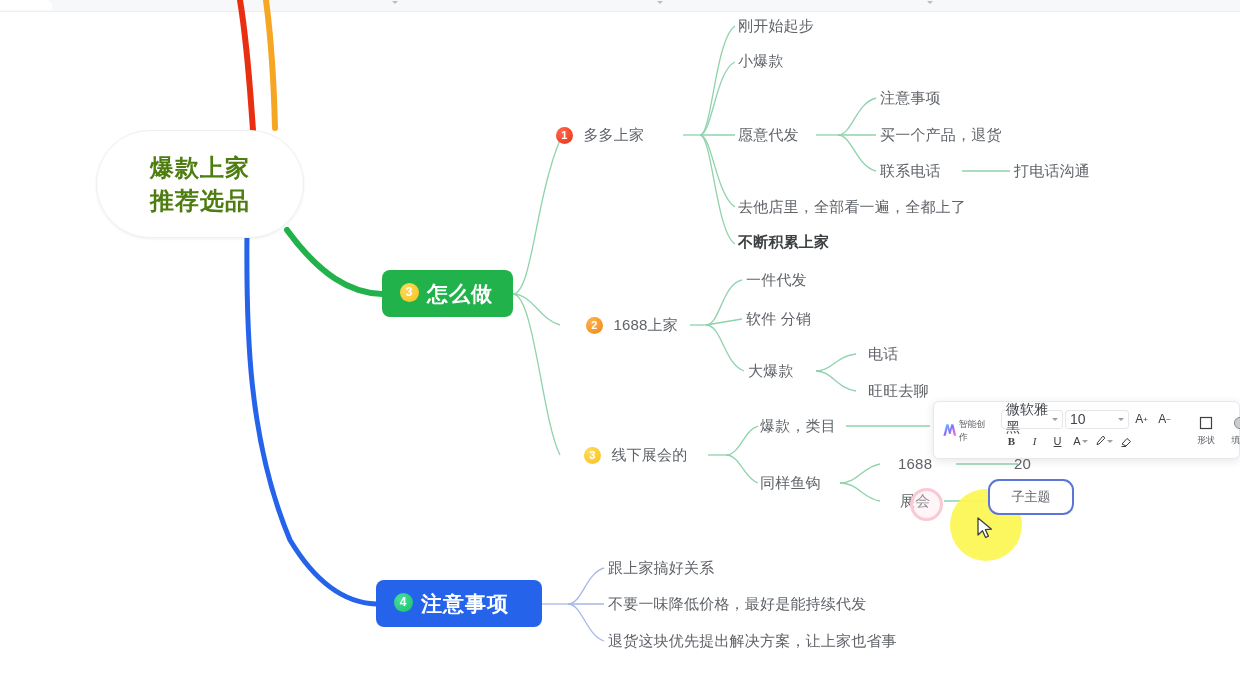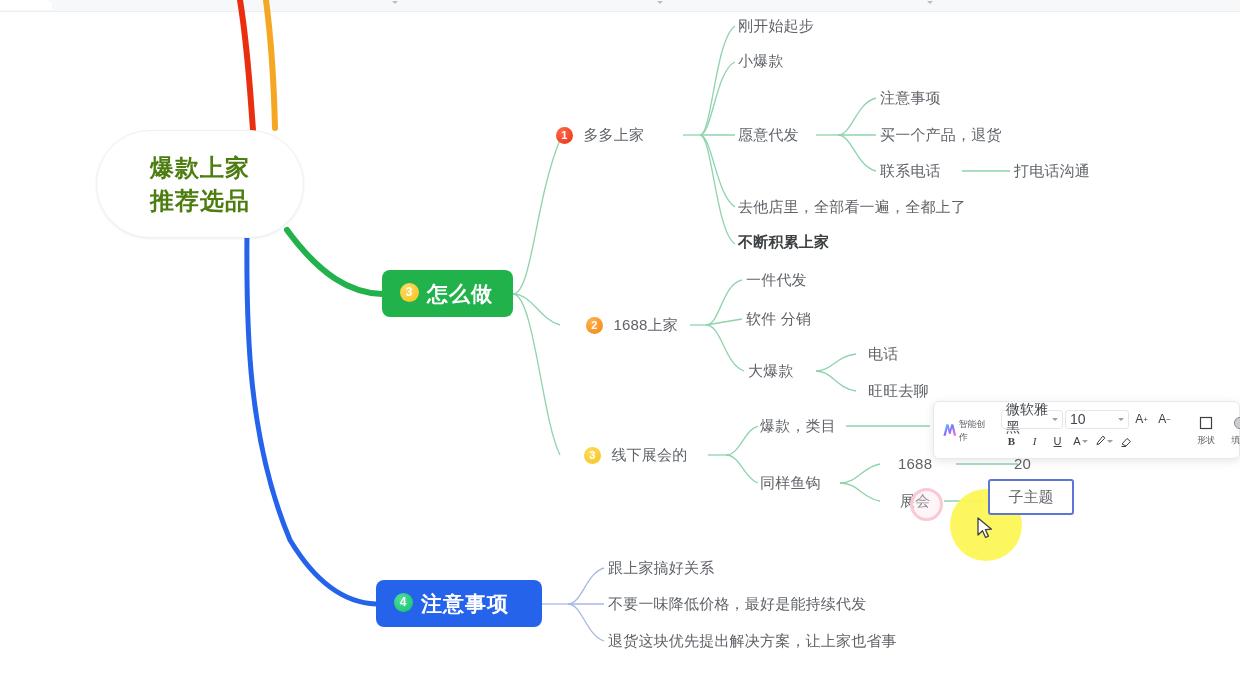--- a/index.html
+++ b/index.html
@@ -110,24 +110,24 @@
   #branch-green { left: 382px; top: 270px; width: 131px; height: 47px; background: #22b24c; }
   #branch-blue  { left: 376px; top: 580px; width: 166px; height: 47px; background: #2563eb; }
 
   
   .selected-node {
     position: absolute;
     left: 988px; top: 479px;
     width: 86px; height: 36px;
     background: #ffffff;
     border: 2px solid #5b76d6;
-    border-radius: 3px;
+    border-radius: 11px;
     display: flex; align-items: center; justify-content: center;
     color: #5f6368;
-    font-size: 15px;
+    font-size: 13px;
   }
 
   
   .ring-highlight {
     position: absolute;
     left: 910px; top: 488px;
     width: 33px; height: 33px;
     border: 3px solid #f9c9d4;
     border-radius: 50%;
     background: rgba(250, 225, 232, .35);

